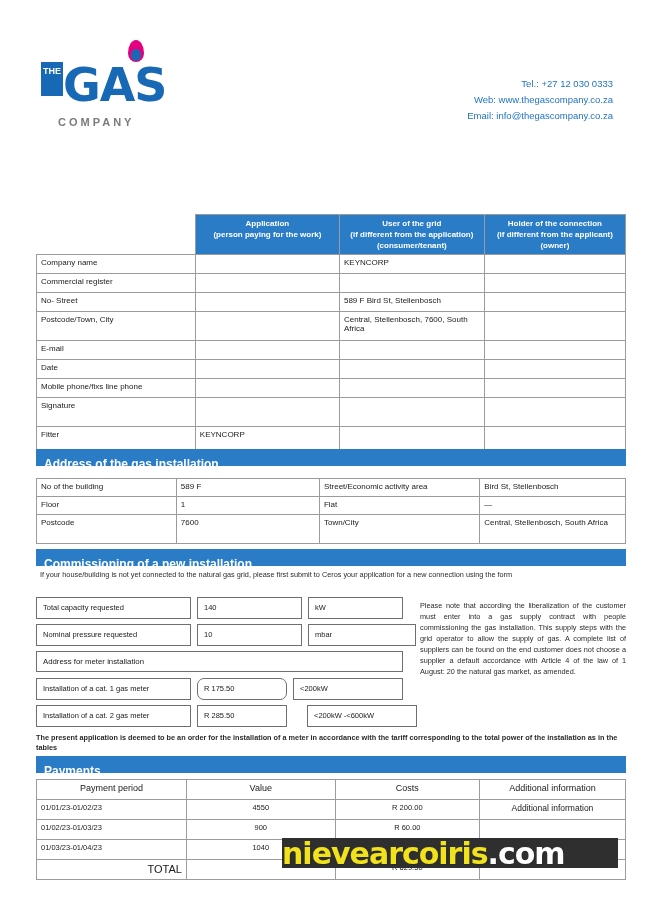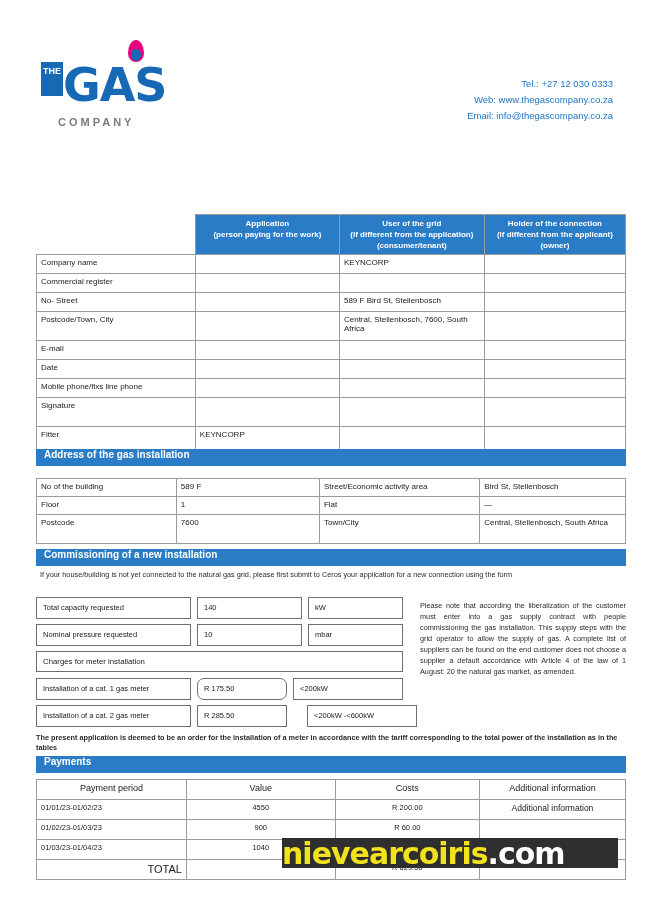--- a/index.html
+++ b/index.html
@@ -50,22 +50,22 @@
   
   #party-table{left:36px;top:214px;width:590px;}
   #party-table td{height:12px;}
   #party-table .lbl{width:160px;}
   #party-table .c1{width:145px;}
   #party-table .c2{width:143px;}
   #party-table .c3{width:142px;}
 
   
   .bar{
-    position:absolute;background:#2a7cc7;color:#fff;font-weight:bold;font-size:10px;
-    padding:0 8px;box-sizing:border-box;width:590px;left:36px;
+    position:absolute;background:#2a7cc7;color:#fff;font-weight:bold;font-size:12px;
+    padding:8px 8px;box-sizing:border-box;width:590px;left:36px;
   }
 
   #addr-bar{top:449px;height:17px;}
   #addr-table{left:36px;top:478px;width:590px;}
   #addr-table td{height:11px;}
   #addr-table .k{width:140px;}
   #addr-table .v{width:145px;}
   #addr-table .k2{width:160px;}
   #addr-table .v2{width:145px;}
 
@@ -78,21 +78,21 @@
   .boxrow{position:absolute;display:flex;gap:0;}
   .bx{border:1px solid #6f6f6f;box-sizing:border-box;font-size:7.5px;padding:5px 6px;background:#fff;}
   #cap-row{left:36px;top:597px;}
   #cap-row .b1{width:155px;height:22px;}
   #cap-row .b2{width:105px;height:22px;margin-left:6px;}
   #cap-row .b3{width:95px;height:22px;margin-left:6px;}
 
   #press-row{left:36px;top:624px;}
   #press-row .b1{width:155px;height:22px;}
   #press-row .b2{width:105px;height:22px;margin-left:6px;}
-  #press-row .b3{width:95px;height:22px;margin-left:6px;}
+  #press-row .b3{width:108px;height:22px;margin-left:6px;}
 
   #charges-box{position:absolute;left:36px;top:651px;width:367px;height:21px;border:1px solid #6f6f6f;box-sizing:border-box;font-size:7.8px;padding:5px 6px;}
 
   #meter1-row{left:36px;top:678px;}
   #meter1-row .b1{width:155px;height:22px;}
   #meter1-row .b2{width:90px;height:22px;margin-left:6px;border-radius:7px;}
   #meter1-row .b3{width:110px;height:22px;margin-left:6px;}
   #meter2-row{left:36px;top:705px;}
   #meter2-row .b1{width:155px;height:22px;}
   #meter2-row .b2{width:90px;height:22px;margin-left:6px;}
@@ -254,21 +254,21 @@
     <div class="bx b2">140</div>
     <div class="bx b3">kW</div>
   </div>
 
   <div class="boxrow" id="press-row">
     <div class="bx b1">Nominal pressure  requested</div>
     <div class="bx b2">10</div>
     <div class="bx b3">mbar</div>
   </div>
 
-  <div id="charges-box">Charges  for meter installation</div>
+  <div id="charges-box">Address  for meter installation</div>
 
   <div class="boxrow" id="meter1-row">
     <div class="bx b1">Installation  of a cat. 1 gas meter</div>
     <div class="bx b2">R 175.50</div>
     <div class="bx b3">&lt;200kW</div>
   </div>
 
   <div class="boxrow" id="meter2-row">
     <div class="bx b1">Installation  of a cat. 2 gas meter</div>
     <div class="bx b2">R 285.50</div>

